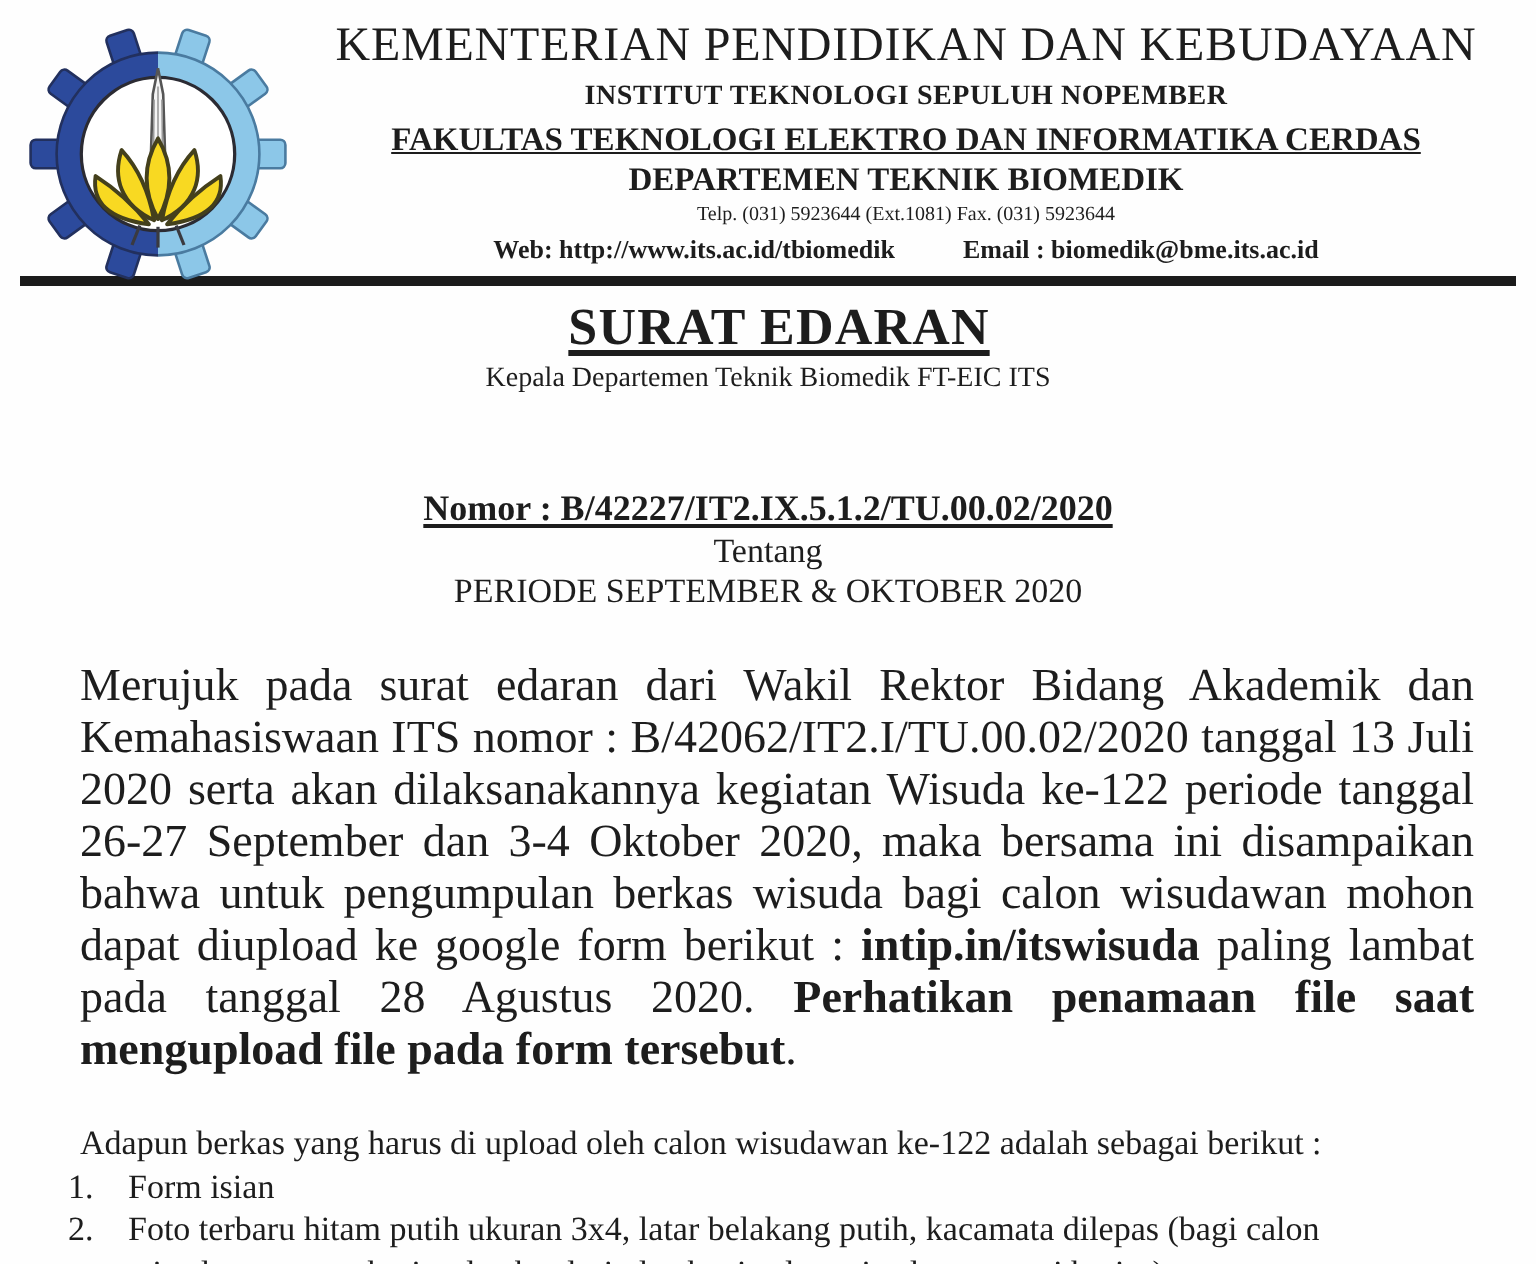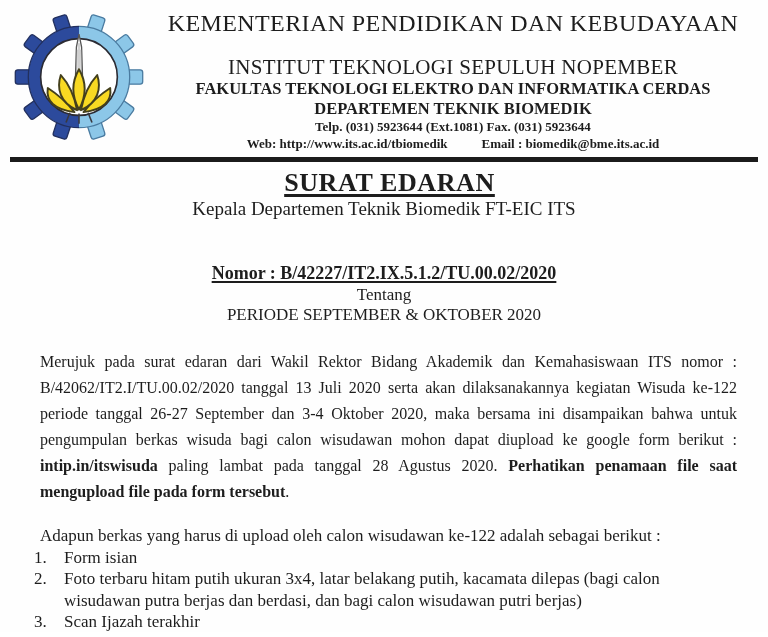--- a/index.html
+++ b/index.html
@@ -7,44 +7,44 @@
     position:relative; width:768px; height:632px; overflow:hidden;
     background:#fefefe; color:#1d1d1d;
     font-family:"Liberation Serif", serif;
   }
   
   .letterhead { position:relative; padding-top:10px; }
   .logo-wrap { position:absolute; left:8px; top:12px; width:142px; height:130px; }
   .logo-wrap svg { width:100%; height:100%; }
   .lh-text { margin-left:150px; width:606px; text-align:center; }
   .lh-ministry   { font-size:24px; line-height:27px; letter-spacing:0.4px; }
-  .lh-institute  { font-size:21px; line-height:23px; font-weight:normal; letter-spacing:0.3px;margin-top:19px; }
-  .lh-faculty    { font-size:16.5px; line-height:20px; font-weight:bold; }
+  .lh-institute  { font-size:14px; line-height:23px; font-weight:bold; letter-spacing:0.3px; }
+  .lh-faculty    { font-size:16.5px; line-height:20px; font-weight:bold;text-decoration:underline; }
   .lh-department { font-size:16.5px; line-height:20px; font-weight:bold; }
   .lh-address { font-size:13px; line-height:16px; font-weight:bold; margin-top:3px; }
-  .lh-phone   { font-size:13px; line-height:16px; font-weight:bold; }
+  .lh-phone   { font-size:10px; line-height:16px; font-weight:normal; }
   .lh-webmail { font-size:13px; line-height:17px; font-weight:bold; }
   .lh-webmail .gap { margin-left:14px;padding-left:20px; }
   .rule { margin:5px 10px 0 10px; height:5px; background:#1b1b1b; }
   
   .title-block { text-align:center; margin-top:7px; }
   .doc-title {
     font-size:26px; line-height:28px; font-weight:bold; letter-spacing:0.6px;
     text-decoration:underline; text-decoration-thickness:2.5px; text-underline-offset:3px;padding-left:11px;
   }
-  .issuer  { font-size:19px; line-height:20px; margin-top:2px; }
+  .issuer  { font-size:14px; line-height:20px; margin-top:2px; }
   .doc-number {
     font-size:18px; line-height:21px; font-weight:bold;
     text-decoration:underline; text-decoration-thickness:2px; text-underline-offset:2px;margin-top:44px;
   }
   .tentang { font-size:17px; line-height:21px; }
   .subject { font-size:17px; line-height:20px; }
   
   .body-text { padding:0 31px 0 40px; }
-  .para1 { margin-top:24px; font-size:16px; line-height:26px; text-align:justify; }
+  .para1 { margin-top:24px; font-size:23px; line-height:26px; text-align:justify; }
   .para1 b { font-weight:bold; }
   .list-section { margin-top:20px; font-size:17px; line-height:21.5px; }
   .list-intro { }
   ol.docs { margin:0; padding:0; list-style:none; }
   ol.docs li { display:flex; }
   .li-no { flex:0 0 30px; margin-left:-6px; }
   .li-text { flex:1; }
 </style>
 </head>
 <body>

